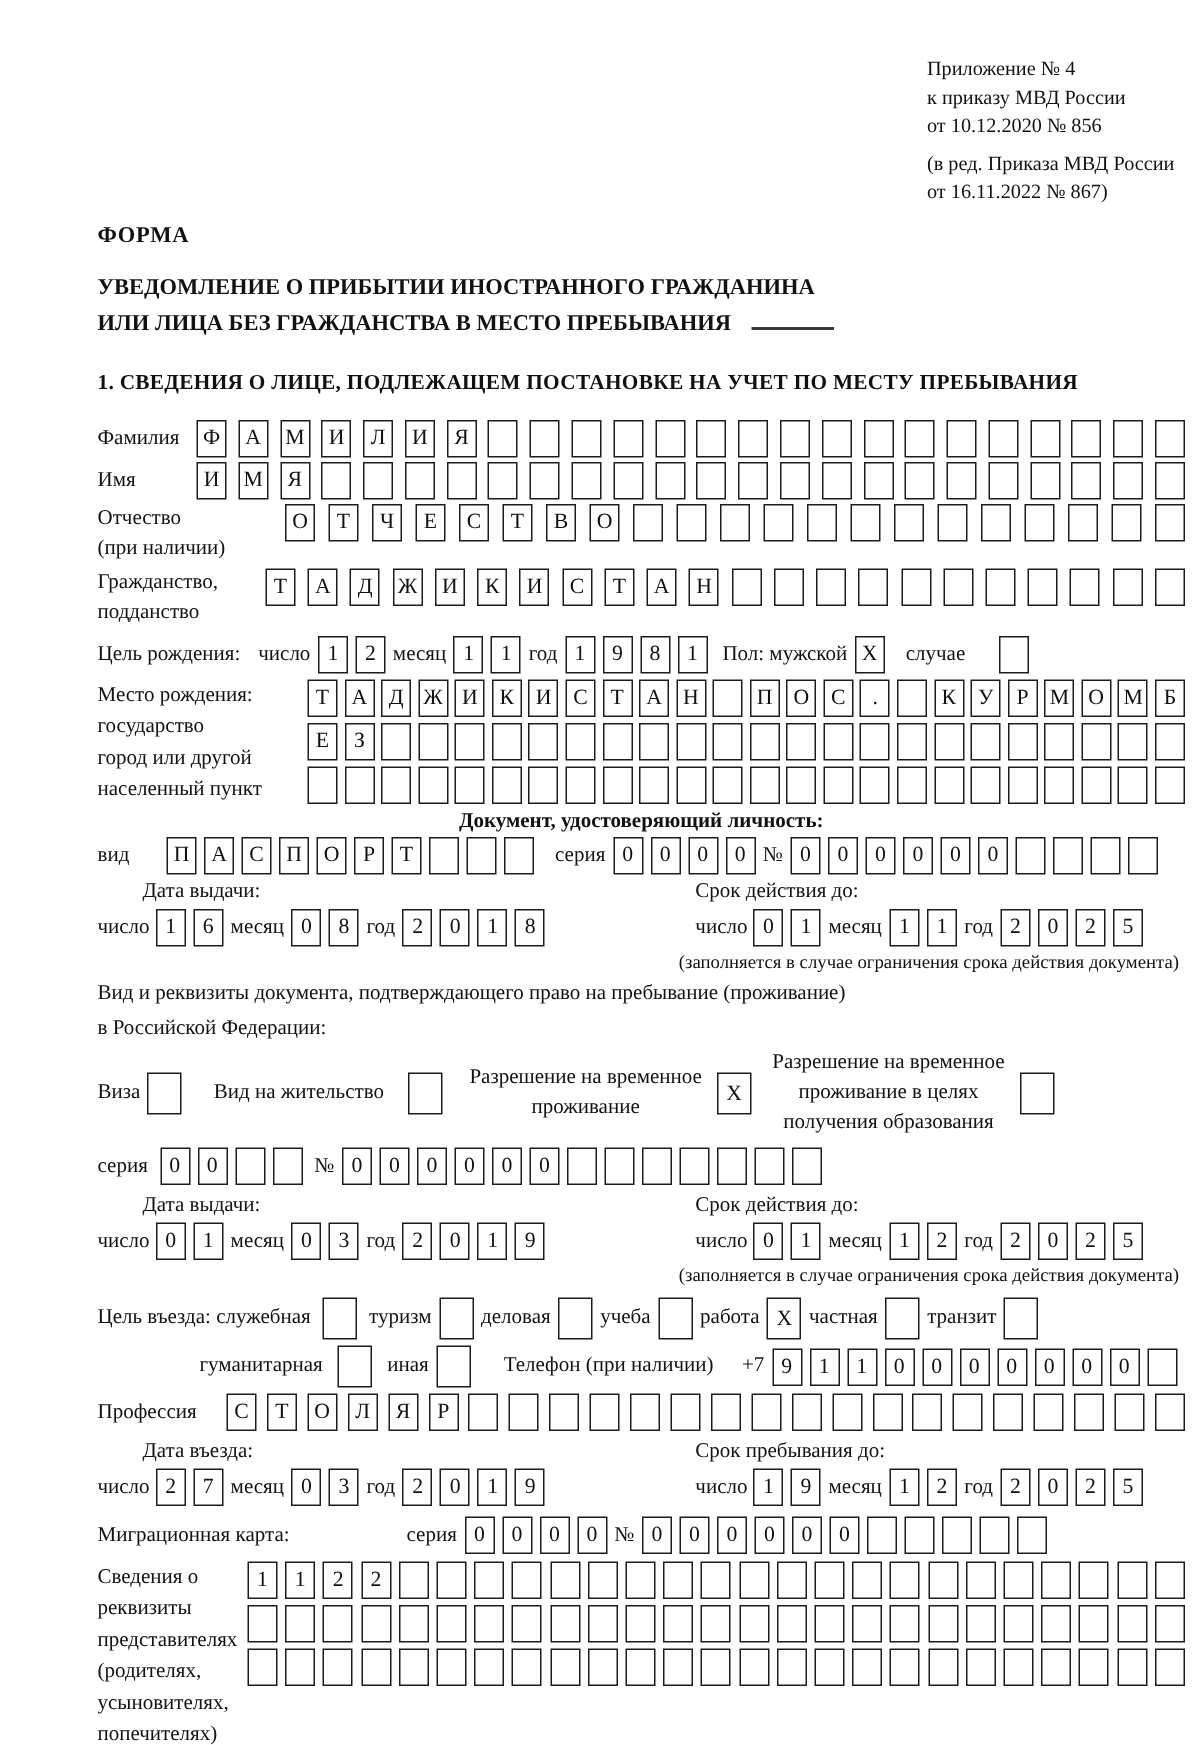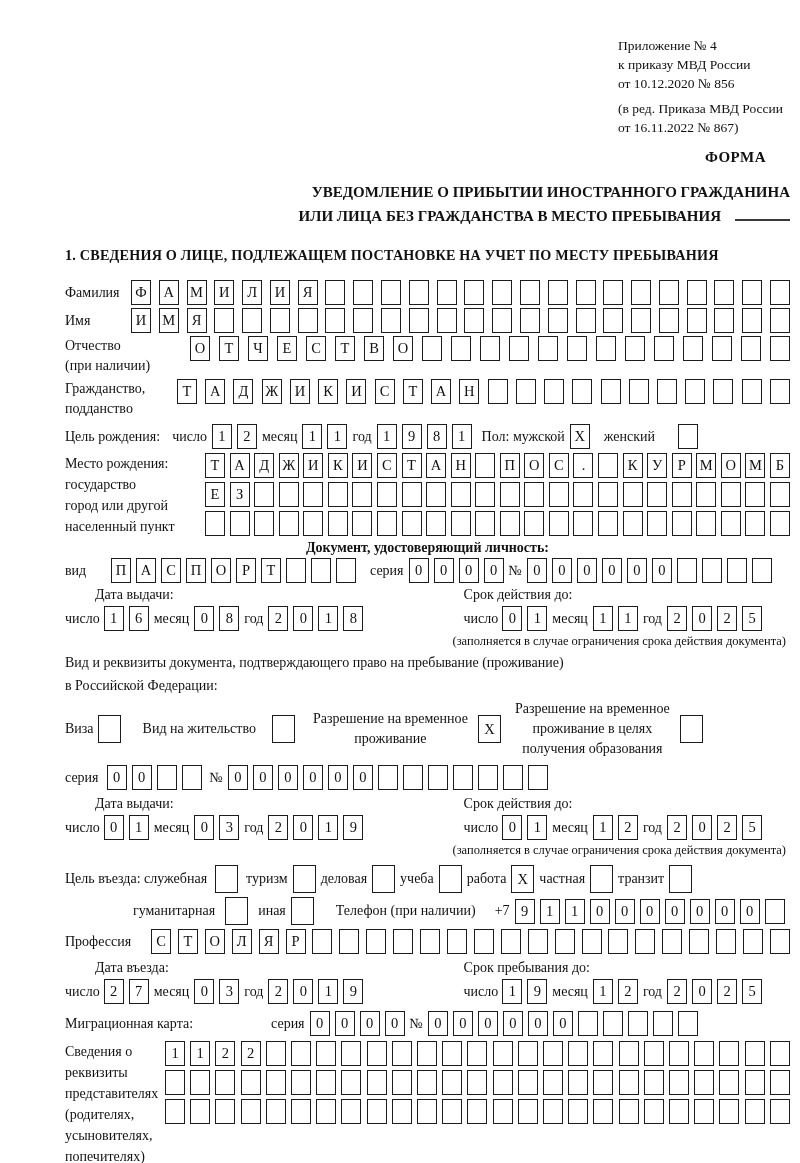--- a/index.html
+++ b/index.html
@@ -2,22 +2,22 @@
 <html><head>
 <meta charset="utf-8">
 <style>
   * { box-sizing: border-box; }
   html,body { margin:0; padding:0; background:#fff; }
   body { width:800px; height:1163px; font-family:"Liberation Serif", serif; color:#111; font-size:14px; }
   .page { width:800px; height:1163px; padding:36px 10px 0 65px; overflow:hidden; position:relative; }
 
   .hdr { margin-left:553px; font-size:13.5px; line-height:19px; }
   .hdr .g { margin-top:6px; }
-  .forma { font-weight:bold; text-align:right; padding-right:24px; font-size:15px; margin-top:12px; letter-spacing:.5px; }
-  .title { text-align:right; font-weight:bold; font-size:15px; margin-top:14px; line-height:24px; }
+  .forma { font-weight:bold; text-align:left; padding-right:24px; font-size:15px; margin-top:12px; letter-spacing:.5px; }
+  .title { text-align:left; font-weight:bold; font-size:15px; margin-top:14px; line-height:24px; }
   .blank { display:inline-block; width:55px; border-bottom:2px solid #3a3a3a; margin-left:14px; }
   .sec1 { font-weight:bold; font-size:14.2px; margin-top:19px; letter-spacing:.2px; }
 
   .frow { display:flex; align-items:center; margin-top:3px; }
   .frow.top { align-items:flex-start; }
   .flabel { flex:none; line-height:20px; }
   .w66 { width:66px; } .w125 { width:125px; } .w112 { width:112px; } .w48 { width:46px; }
 
   .cell { width:20px; height:25px; border:1.8px solid #1c1c1c; display:inline-flex; align-items:center;
           justify-content:center; font-size:14.5px; flex:none; background:#fff; line-height:1; }
@@ -200,21 +200,21 @@
       </span>
     <span class="dlab">год</span>
     <span class="cells">
         <span class="cell">1</span>
         <span class="cell">9</span>
         <span class="cell">8</span>
         <span class="cell">1</span>
       </span>
     <span class="dlab" style="margin-left:10px">Пол: мужской</span>
     <span class="cell">X</span>
-    <span class="dlab" style="margin-left:14px">женский</span>
+    <span class="dlab" style="margin-left:14px">случае</span>
     <span class="cell" style="margin-left:18px"></span>
   </div>
 
   <div class="frow top" style="margin-top:4px">
     <span class="label-col" style="width:140px">
       <span>Место рождения:</span><br>
       <span>государство</span><br>
       <span>город или другой</span><br>
       <span>населенный пункт</span>
     </span>

